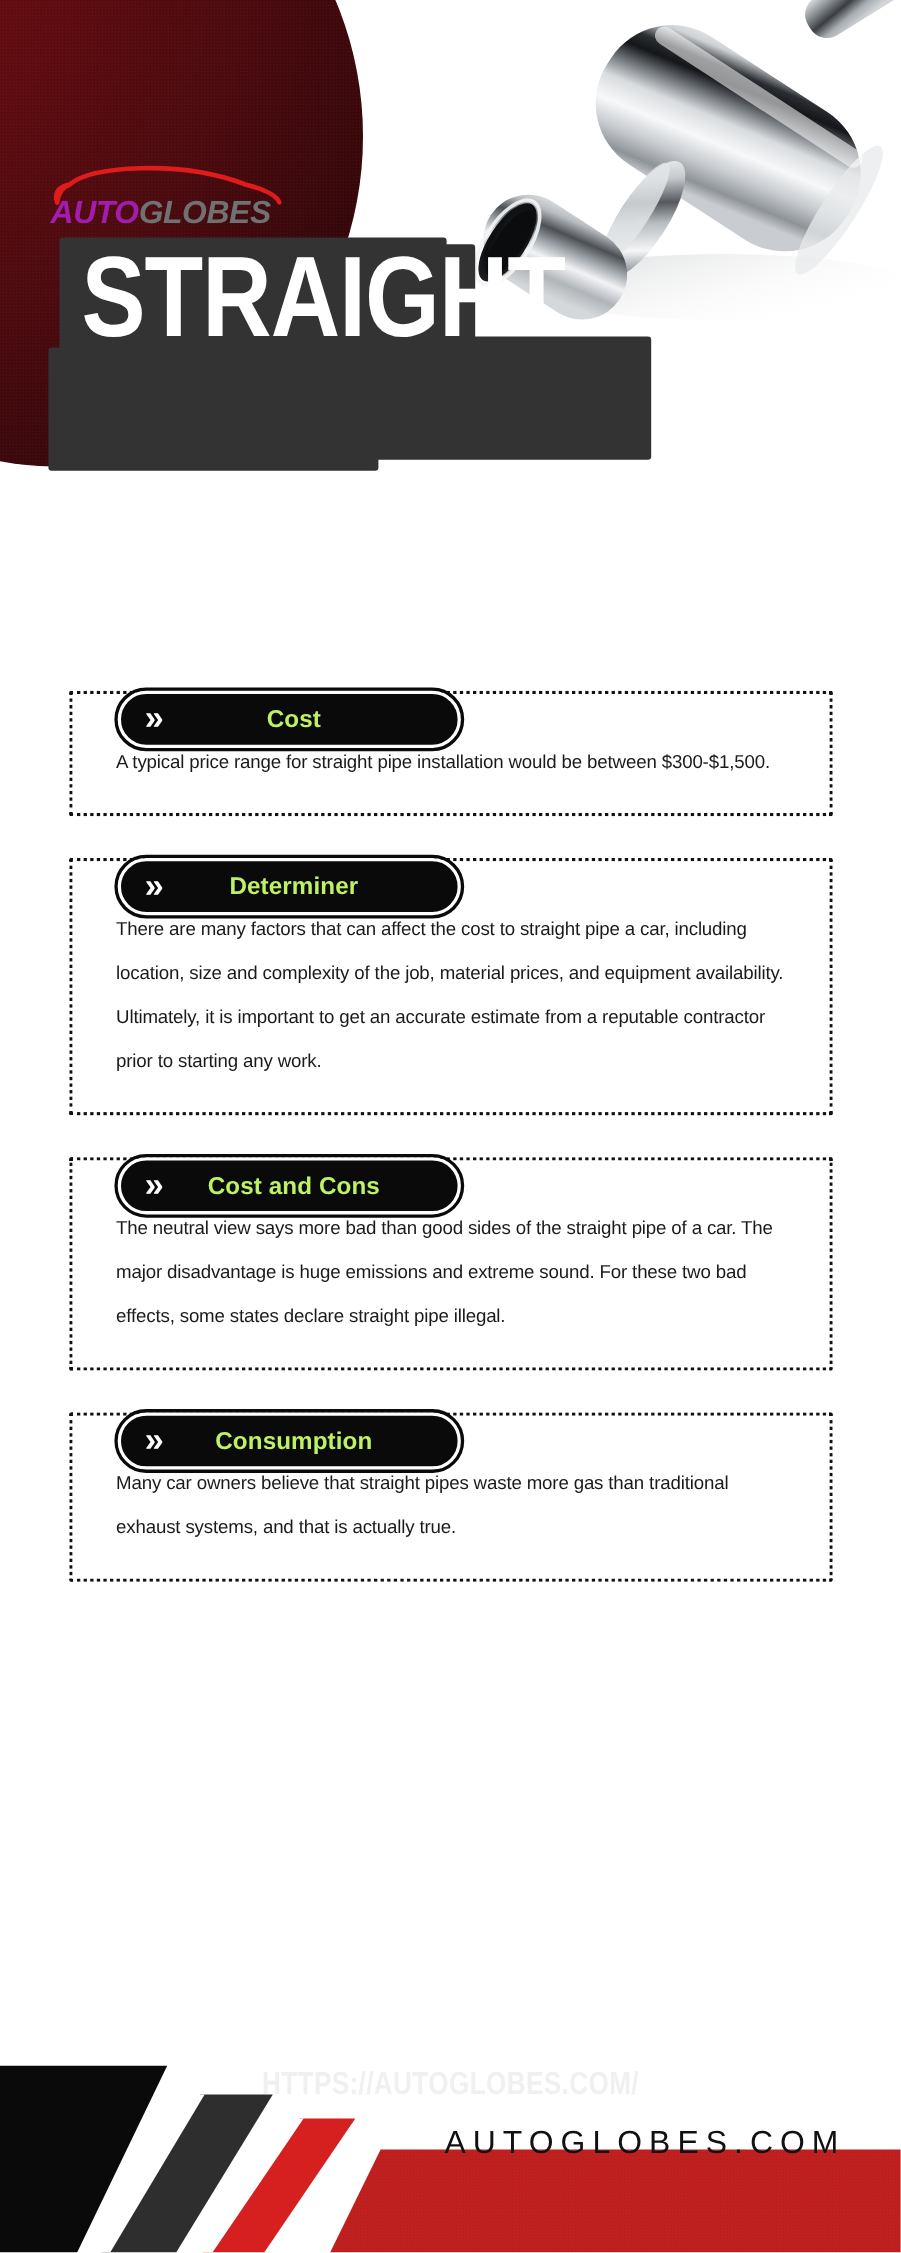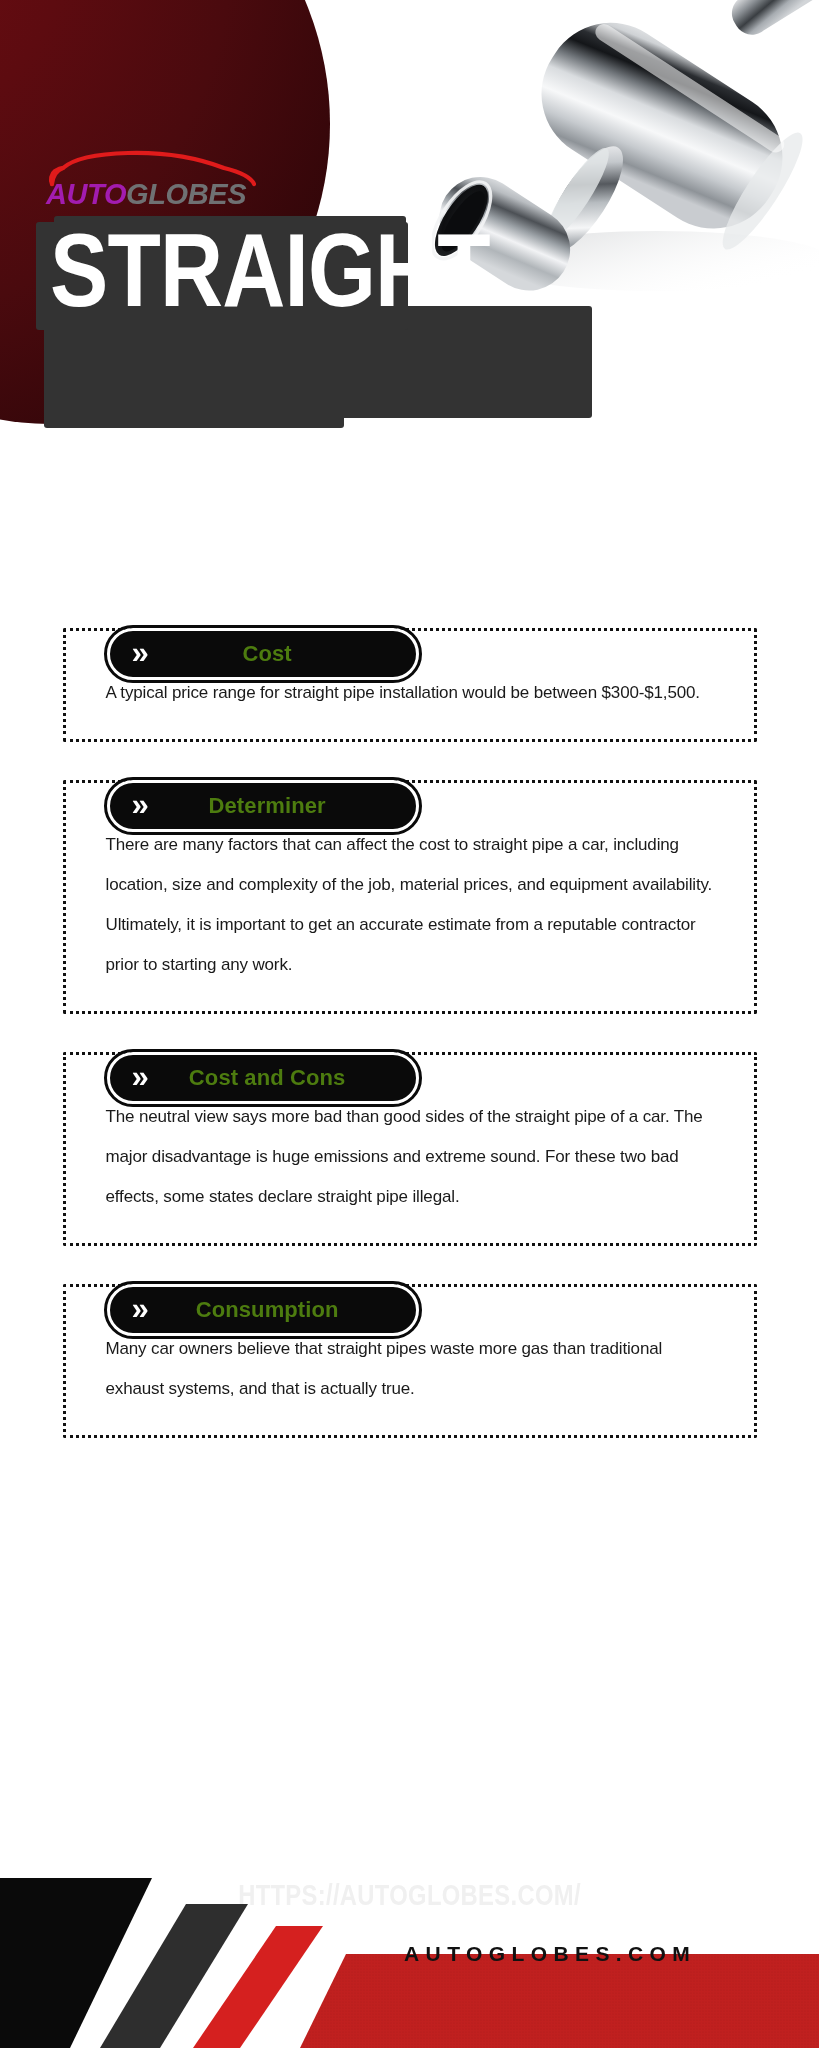--- a/index.html
+++ b/index.html
@@ -85,21 +85,21 @@
     position: absolute;
     right: -8px;
     top: -14px;
     width: 470px;
     height: 320px;
   }
 
   
   .title-wrap {
     position: absolute;
-    left: 36px;
+    left: 60px;
     top: 222px;
     width: 560px;
     text-decoration: underline;
   }
   .tline {
     position: relative;
     height: 108px;
   }
   .tline .band {
     position: absolute;
@@ -193,21 +193,21 @@
     color: #ffffff;
     font-size: 31px;
     font-weight: bold;
     line-height: 1;
     display: inline-block;
     transform: translateY(-2px);
   }
   .badge-label {
     flex: 1;
     text-align: center;
-    color: #4d7c0f;
+    color: #bef264;
     font-family: "Liberation Sans", sans-serif;
     font-weight: bold;
     font-size: 22px;
     letter-spacing: 0.1px;
     white-space: nowrap;
     padding-right: 18px;
   }
 
   
   .watermark {
@@ -232,26 +232,25 @@
     bottom: 0;
     width: 819px;
     height: 200px;
     overflow: hidden;
   }
   .footer-url {
     position: absolute;
     left: 404px;
     top: 84px;
     font-family: "Liberation Sans", sans-serif;
-    font-weight: bold;
-    font-size: 21px;
+    font-weight: normal;
+    font-size: 29px;
     letter-spacing: 6.4px;
     color: #111111;
     white-space: nowrap;
-    margin-top: 10px;
   }
 </style>
 </head>
 <body>
 
 <div class="poster">
 
   <div class="hero">
 
     <div class="red-blob"></div>

